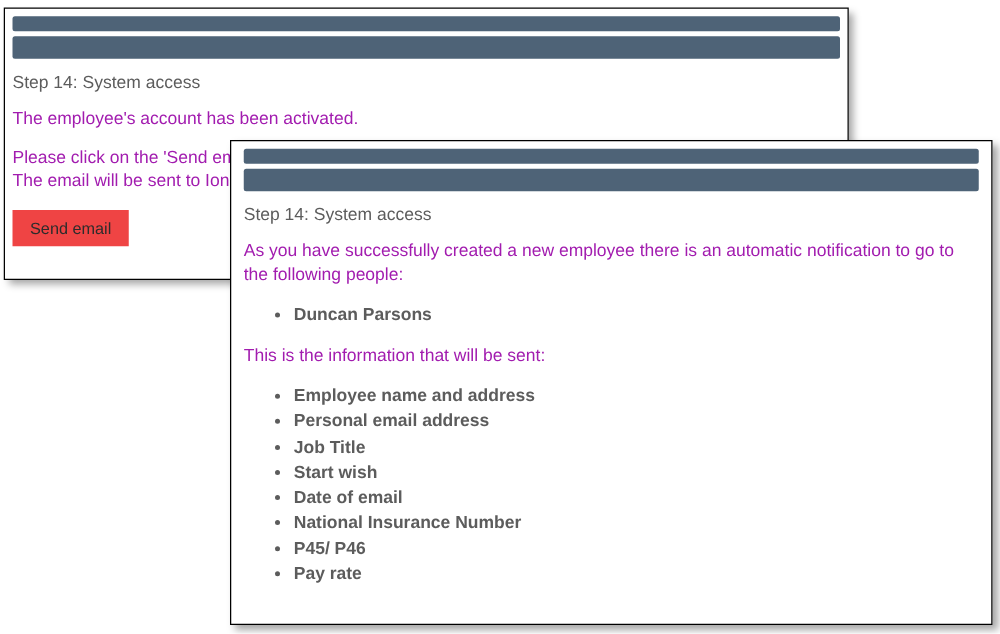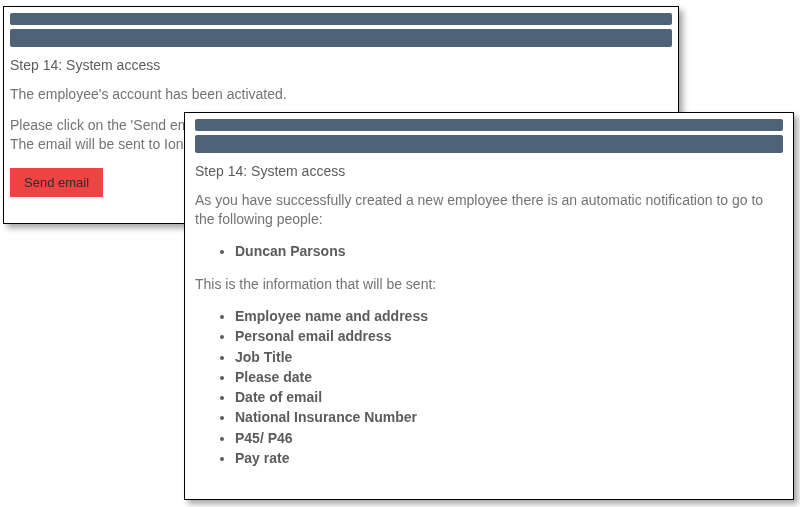--- a/index.html
+++ b/index.html
@@ -34,21 +34,21 @@
     }
     .bar-wrap { margin-bottom: 10px; }
     .bar {
       height: 12px;
       background: #4e6377;
       border-radius: 2px;
     }
     .bar.top { margin-bottom: 4px; }
     .bar.thick { height: 18px; }
     .step-title { color: #5c5c5c; margin: 6px 0 12px 0; }
-    .body-text { color: #737373; margin: 0 0 12px 0; line-height: 1.35; }
+    .body-text { color: #a21caf; margin: 0 0 12px 0; line-height: 1.35; }
     .body-text.last { margin-bottom: 14px; }
     .btn {
       display: inline-block;
       background: #ef4444;
       border: none;
       padding: 7px 14px;
       font-family: inherit;
       font-size: 13px;
       color: #2c2c2c;
       cursor: pointer;
@@ -87,20 +87,20 @@
   <p class="step-title">Step 14: System access</p>
   <p class="body-text">As you have successfully created a new employee there is an automatic notification to go to the following people:</p>
   <ul class="people">
     <li>Duncan Parsons</li>
   </ul>
   <p class="body-text">This is the information that will be sent:</p>
   <ul class="info">
     <li>Employee name and address</li>
     <li>Personal email address</li>
     <li>Job Title</li>
-    <li>Please date</li>
+    <li>Start wish</li>
     <li>Date of email</li>
     <li>National Insurance Number</li>
     <li>P45/ P46</li>
     <li>Pay rate</li>
   </ul>
 
 </div>
 
 </body></html>

